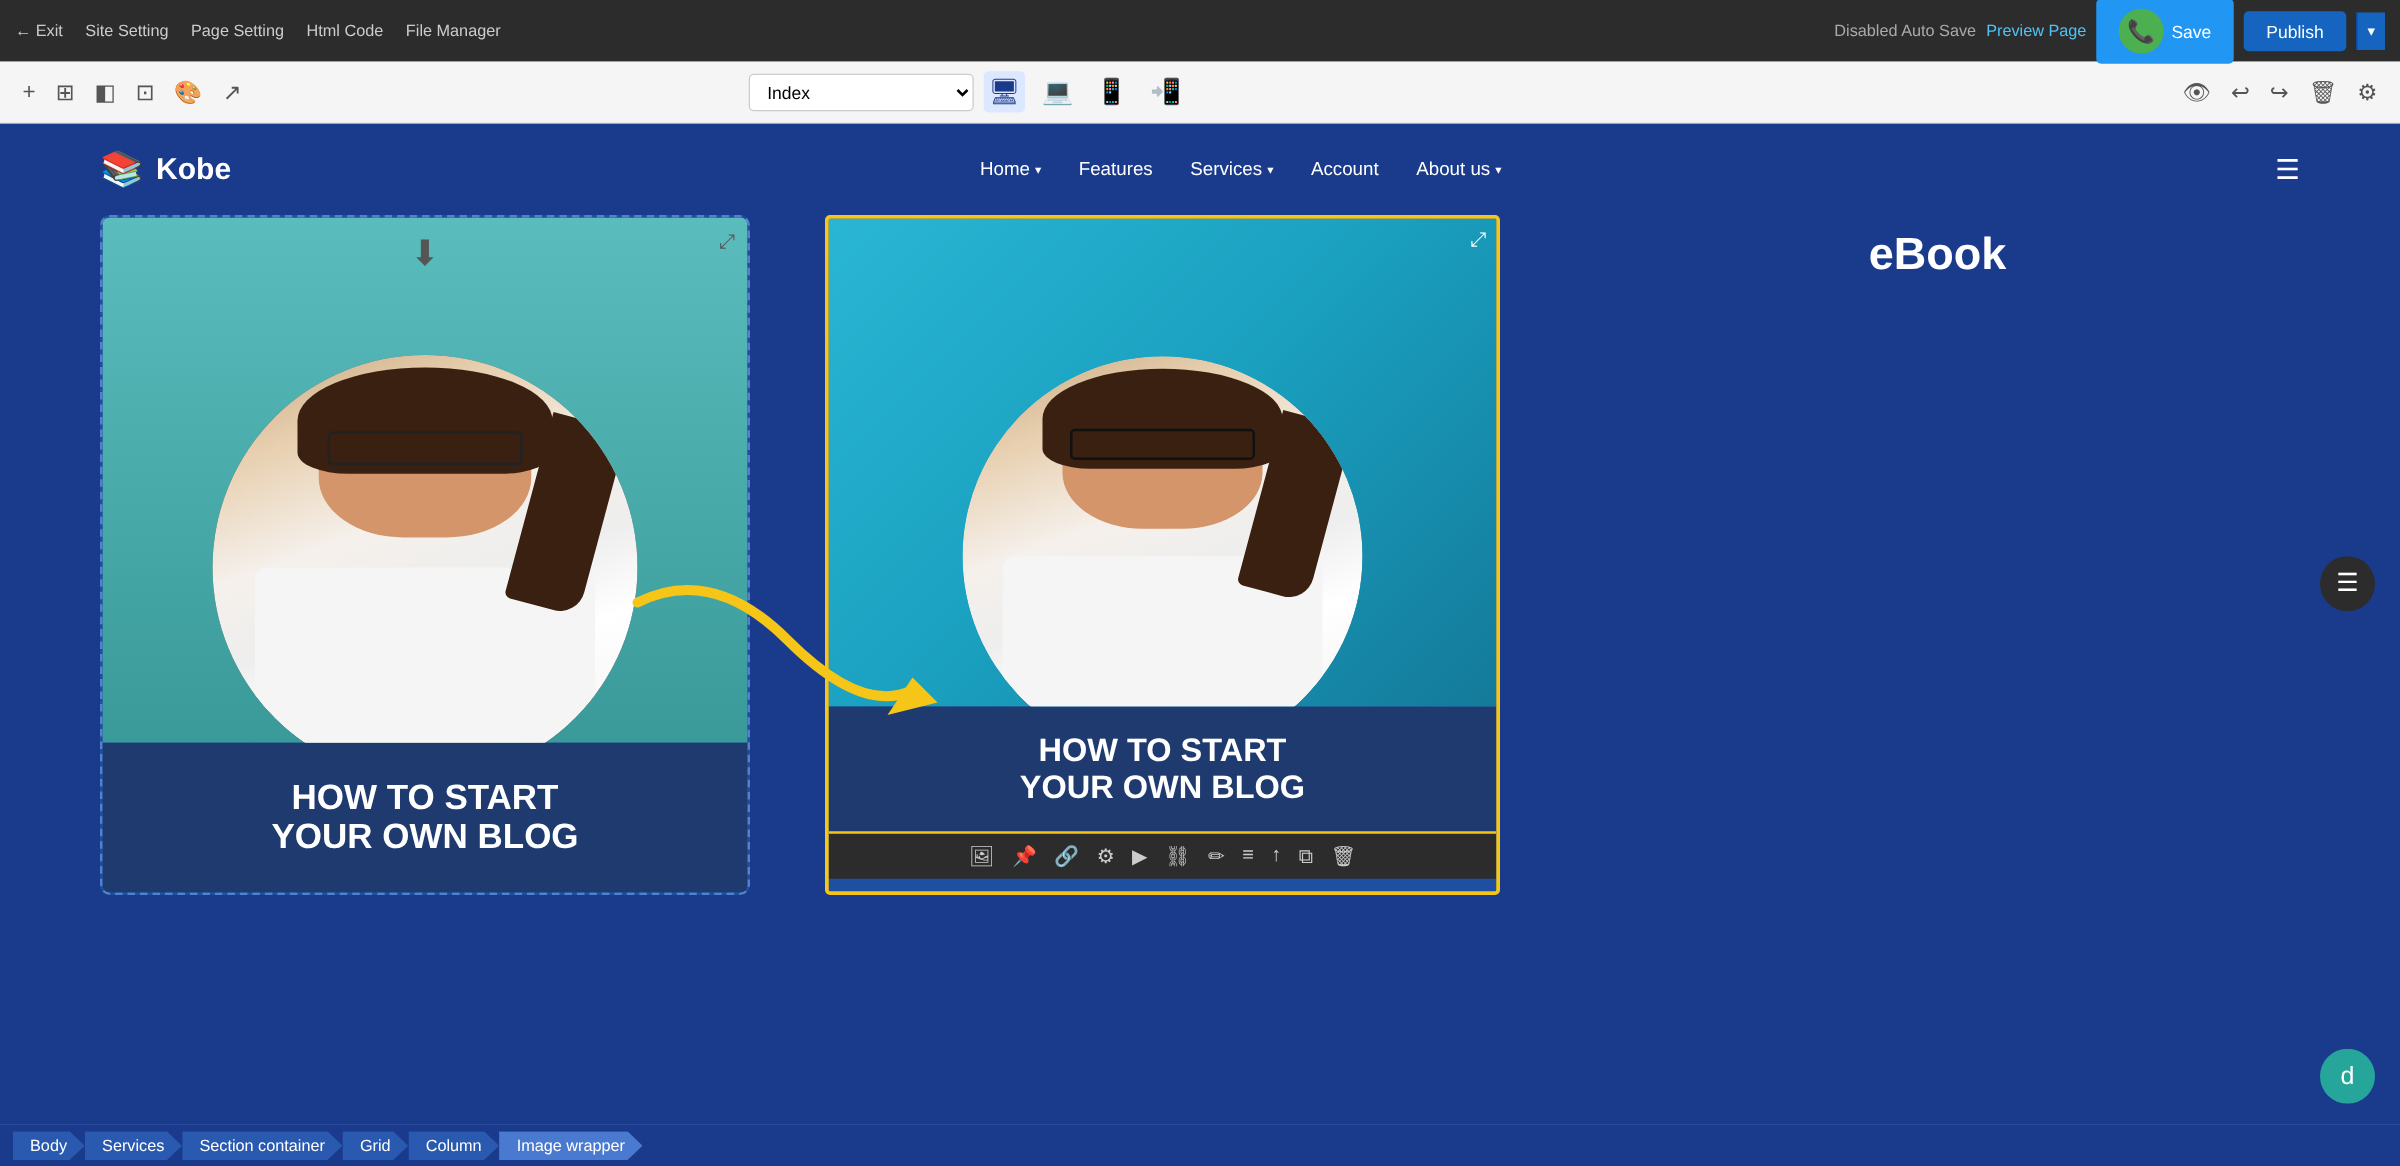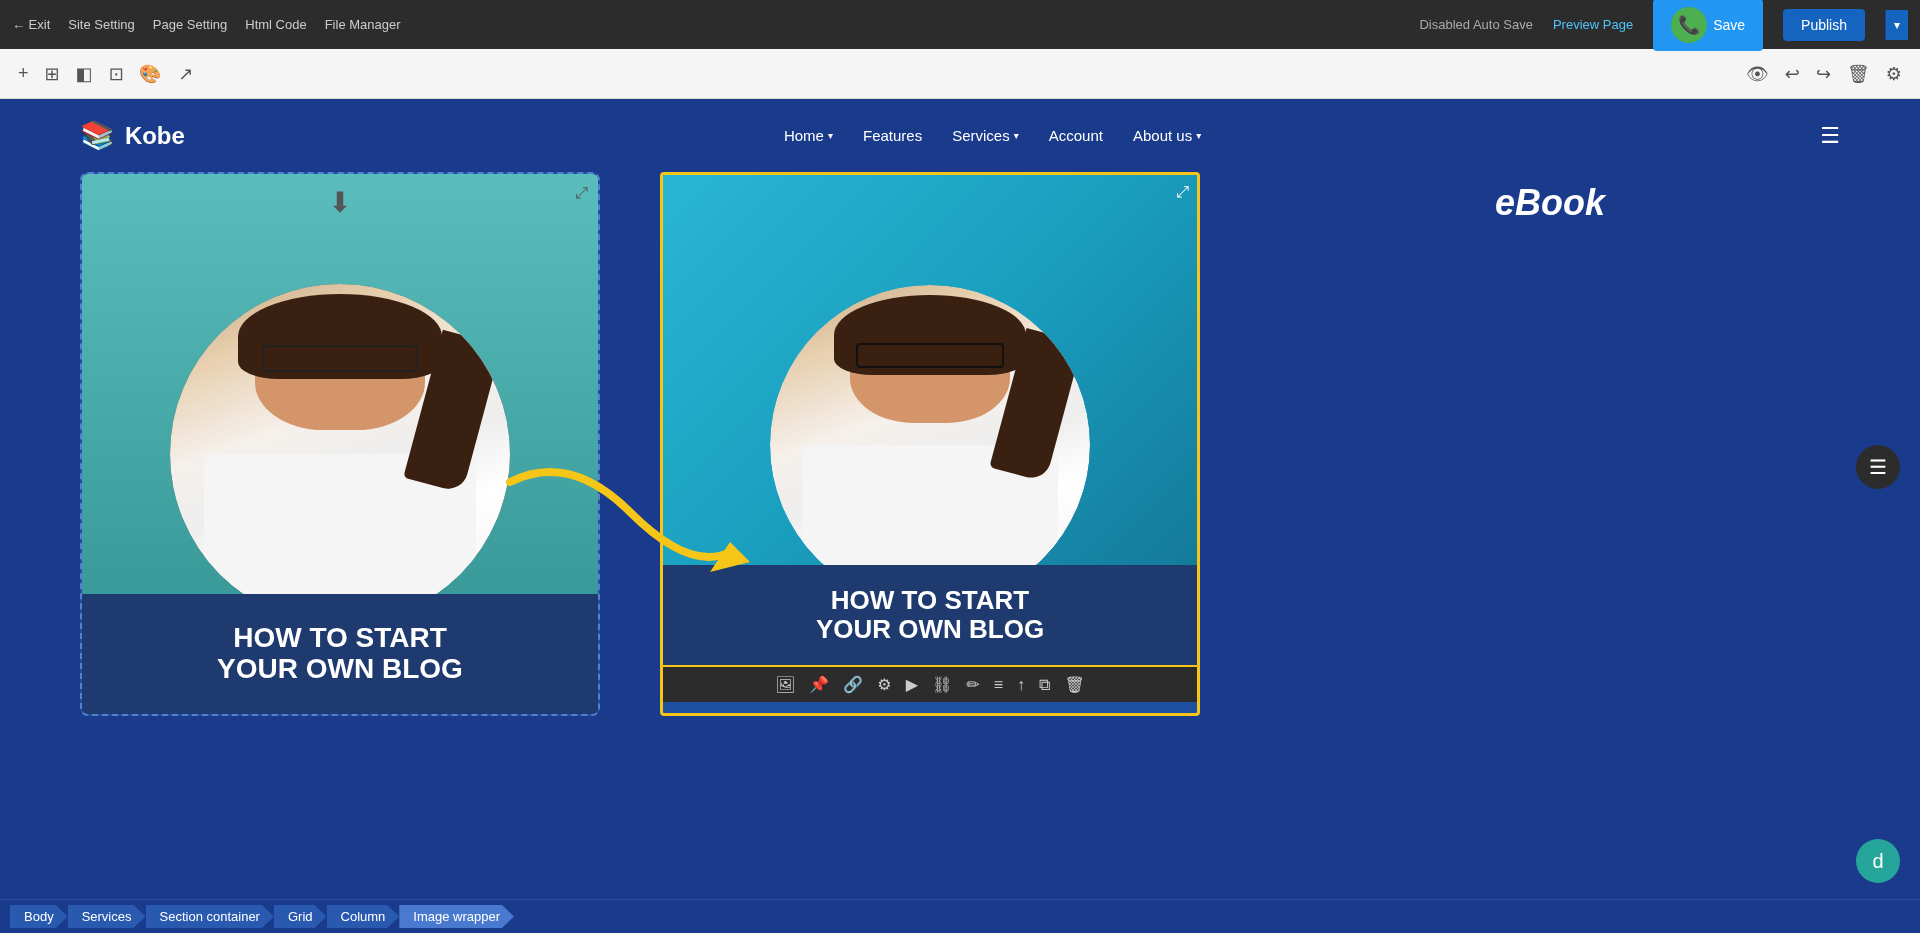--- a/index.html
+++ b/index.html
@@ -11,21 +11,21 @@
       background: #2c2c2c; padding: 0 12px; gap: 8px; position: relative; z-index: 100;
     }
     .top-bar-left { display: flex; align-items: flex-start; gap: 18px; }
     .top-bar-left span { color: #ccc; font-size: 13px; cursor: pointer; }
     .top-bar-center {
       position: absolute; left: 50%; transform: translateX(-50%);
       background: #e8f4e8; border-radius: 20px; padding: 4px 14px;
       font-size: 12px; color: #333; display: flex; align-items: center; gap: 6px;
     }
     .top-bar-center .switch-link { color: #1a73e8; cursor: pointer; font-weight: 600; }
-    .top-bar-right { margin-left: auto; display: flex; align-items: center; gap: 20px; }
+    .top-bar-right { margin-left: auto; display: flex; align-items: center; gap: 8px; }
     .disabled-save { color: #aaa; font-size: 13px; }
     .preview-btn { color: #4fc3f7; font-size: 13px; cursor: pointer; }
     .save-btn {
       background: #2196f3; color: #fff; border: none; padding: 8px 18px;
       border-radius: 4px; font-size: 14px; cursor: pointer; display: flex; align-items: center; gap: 6px;
     }
     .publish-btn {
       background: #1565c0; color: #fff; border: none; padding: 8px 18px;
       border-radius: 4px; font-size: 14px; cursor: pointer;
     }
@@ -139,21 +139,21 @@
 
     
     .edit-toolbar {
       background: #2c2c2c; padding: 6px 8px; display: flex; align-items: center;
       gap: 6px; justify-content: center; border-top: 2px solid #f5c518;
     }
     .edit-tool { color: #ccc; font-size: 16px; cursor: pointer; padding: 2px 4px; }
 
     
     .right-side-text { flex: 1; padding-top: 10px; }
-    .ebook-title { color: #fff; font-size: 36px; font-weight: bold; text-align: center; margin-bottom: 20px; font-style: italic; }
+    .ebook-title { color: #fff; font-size: 36px; font-weight: bold; text-align: center; margin-bottom: 20px; }
     .ebook-desc { color: #b0c8e8; font-size: 15px; text-align: center; line-height: 1.6; }
 
     
     .breadcrumb {
       display: flex; align-items: center; height: 34px;
       background: #1a3a8c; border-top: 1px solid #2a4a9c; padding: 0 10px;
       position: absolute; bottom: 0; left: 0; right: 0;
     }
     .breadcrumb-item {
       display: flex; align-items: center; gap: 0;
@@ -211,20 +211,31 @@
 </div>
 
 <div class="toolbar">
   <div class="toolbar-left">
     <span class="toolbar-icon">+</span>
     <span class="toolbar-icon">⊞</span>
     <span class="toolbar-icon">◧</span>
     <span class="toolbar-icon">⊡</span>
     <span class="toolbar-icon">🎨</span>
     <span class="toolbar-icon">↗</span>
+  </div>
+  <div class="toolbar-center">
+    <select class="page-select">
+      <option>Index</option>
+    </select>
+    <div class="device-icons">
+      <span class="device-icon active">🖥</span>
+      <span class="device-icon">💻</span>
+      <span class="device-icon">📱</span>
+      <span class="device-icon">📲</span>
+    </div>
   </div>
   <div class="toolbar-right">
     <span class="toolbar-icon">👁</span>
     <span class="toolbar-icon">↩</span>
     <span class="toolbar-icon">↪</span>
     <span class="toolbar-icon">🗑</span>
     <span class="toolbar-icon">⚙</span>
   </div>
 </div>
 

